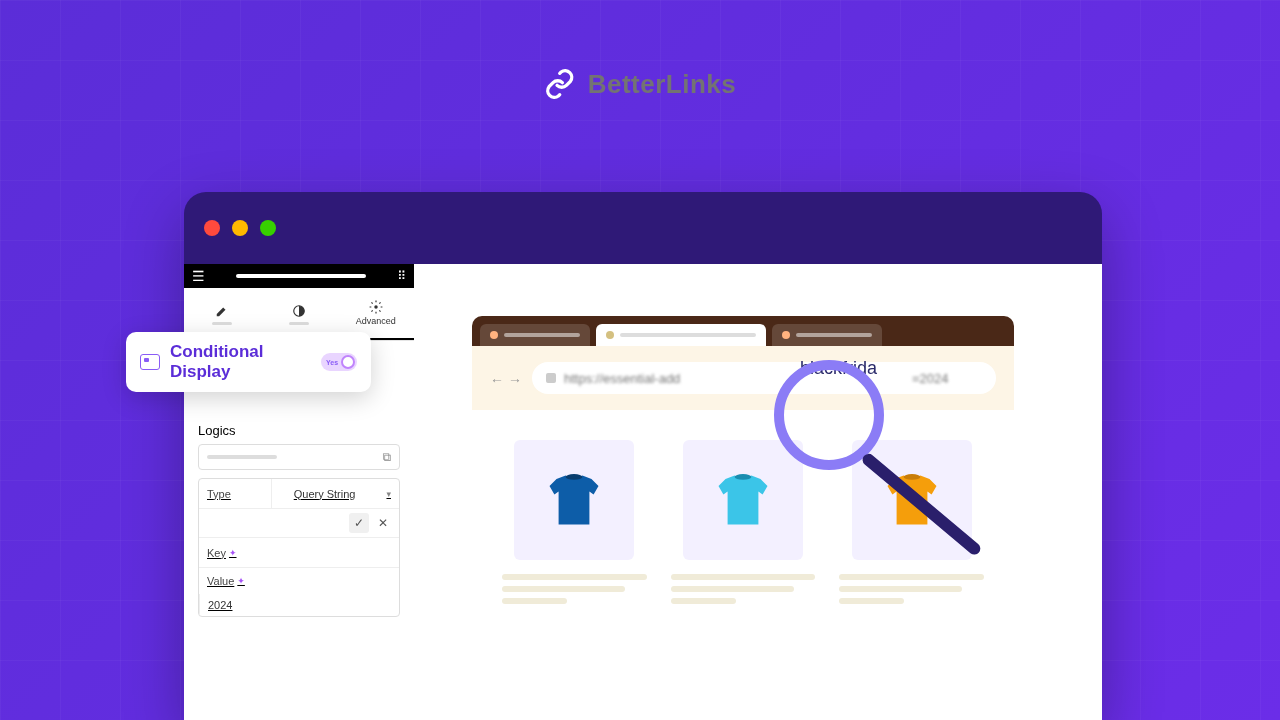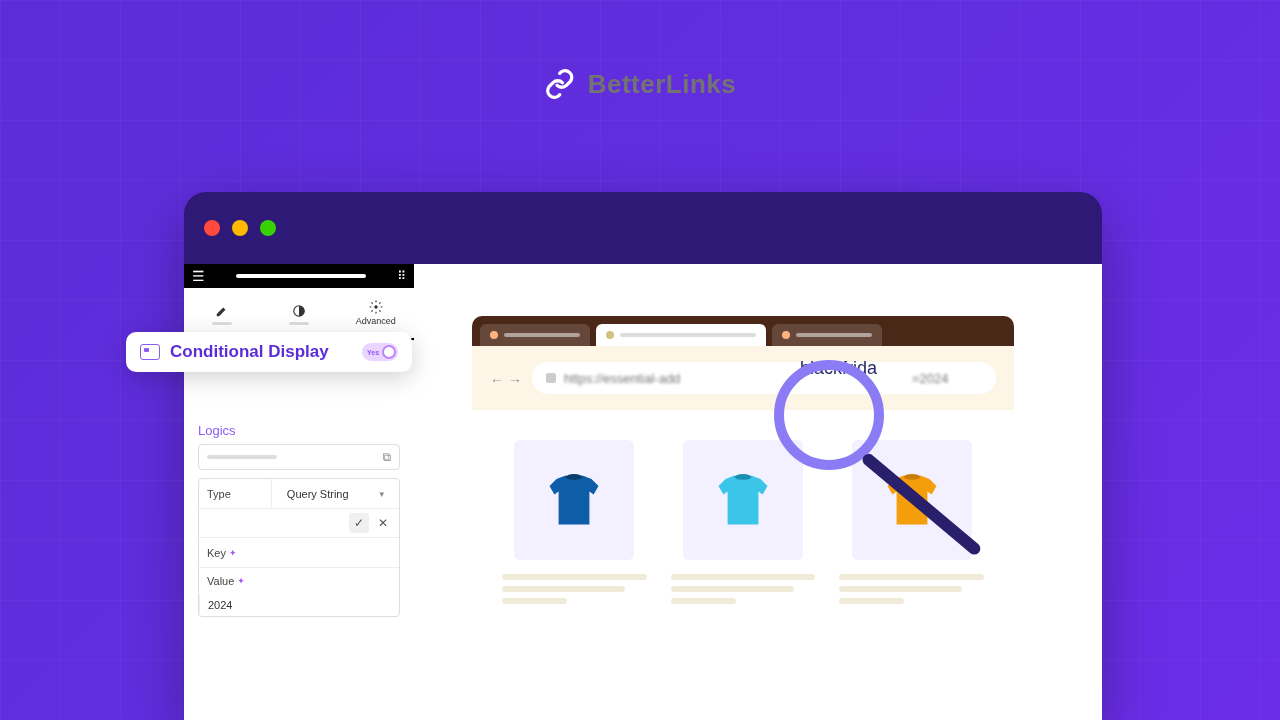--- a/index.html
+++ b/index.html
@@ -107,21 +107,21 @@
   height: 3px;
   background: #ddd;
   border-radius: 2px;
   margin-top: 2px;
 }
 .editor-tab.active { border-bottom: 2px solid #000; }
 .conditional-card {
   position: absolute;
   top: 68px;
   left: -58px;
-  width: 286px;
+  width: 245px;
   background: #fff;
   border-radius: 10px;
   box-shadow: 0 6px 24px rgba(0,0,0,0.18);
   padding: 10px 14px;
   display: flex;
   align-items: center;
   gap: 10px;
   z-index: 10;
 }
 .cond-icon {
@@ -168,21 +168,21 @@
   background: #fff;
   border: 2px solid #c084fc;
   border-radius: 50%;
 }
 .logics-section {
   padding: 8px 14px;
   margin-top: 74px;
 }
 .logics-title {
   font-size: 13px;
-  color: #8b5cf6;
+  color: #000000;
   margin-bottom: 6px;
 }
 .logics-header {
   border: 1px solid #ddd;
   border-radius: 4px;
   height: 26px;
   display: flex;
   align-items: center;
   justify-content: space-between;
   padding: 0 8px;
@@ -197,20 +197,21 @@
 .copy-icon { font-size: 12px; color: #888; }
 .logic-table {
   border: 1px solid #ddd;
   border-radius: 4px;
   overflow: hidden;
 }
 .logic-row {
   display: flex;
   border-bottom: 1px solid #eee;
   min-height: 30px;
+  text-decoration: underline;
 }
 .logic-row:last-child { border-bottom: none; flex-direction: column; }
 .logic-label {
   width: 72px;
   padding: 7px 8px;
   font-size: 11px;
   color: #444;
   display: flex;
   align-items: center;
   gap: 3px;
@@ -222,21 +223,21 @@
   font-size: 11px;
   color: #333;
   display: flex;
   align-items: center;
   border-left: 1px solid #eee;
 }
 .logic-select {
   flex: 1;
   display: flex;
   align-items: center;
-  justify-content: center;
+  justify-content: flex-end;
   font-size: 11px;
   gap: 31px;
 }
 .caret { font-size: 9px; color: #888; }
 .logic-actions {
   display: flex;
   justify-content: flex-end;
   gap: 4px;
   padding: 4px 6px;
   border-bottom: 1px solid #eee;

